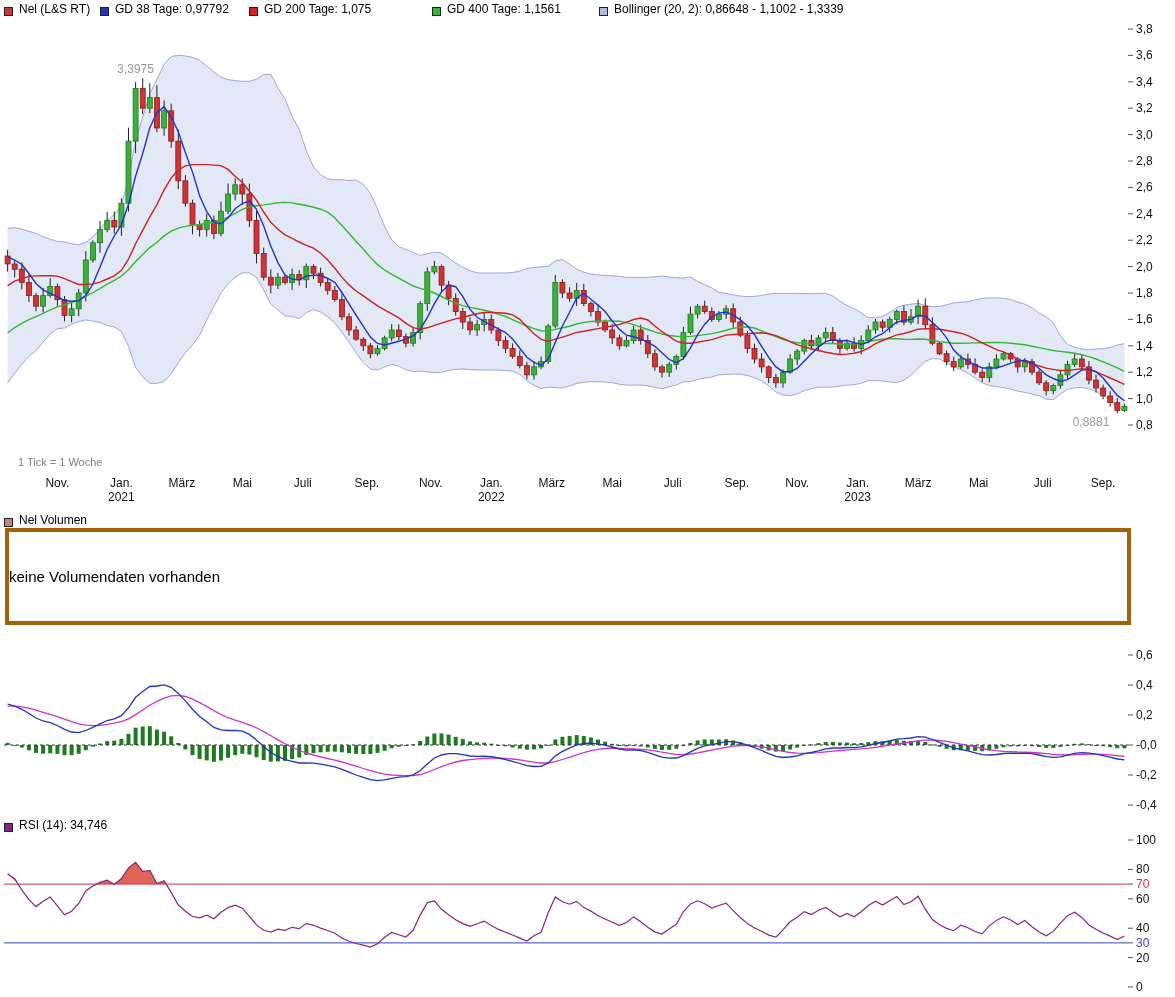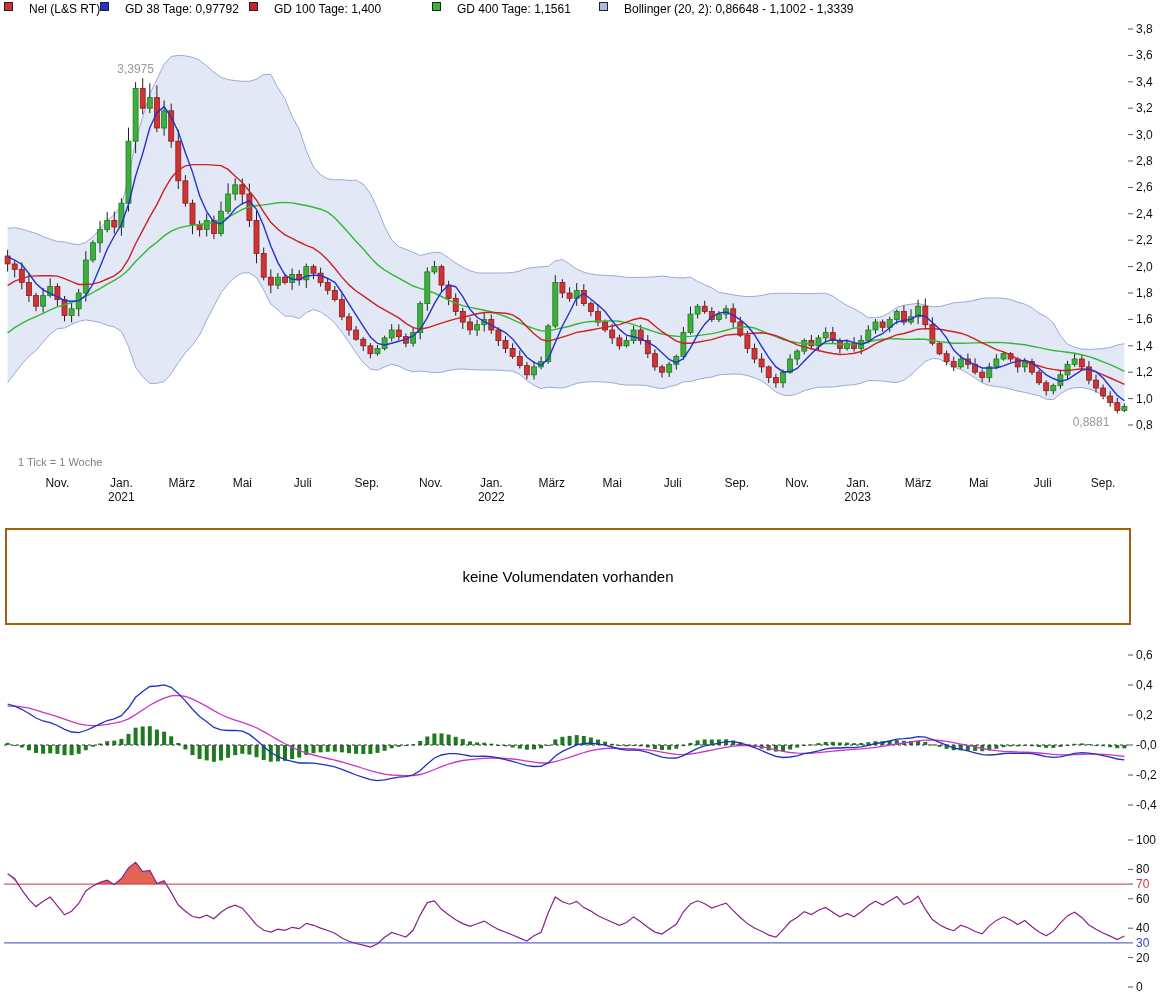--- a/index.html
+++ b/index.html
@@ -3,42 +3,42 @@
 <meta charset="utf-8">
 <title>Nel (L&amp;S RT) Chart</title>
 <style>
   *{margin:0;padding:0;box-sizing:border-box}
   html,body{background:#fff}
   body{font-family:"Liberation Sans","DejaVu Sans",sans-serif;color:#000}
   #app{position:relative;width:1175px;height:997px;background:#fff;overflow:hidden;font-size:12px}
   svg{position:absolute;left:0;overflow:visible}
   svg text{font-family:"Liberation Sans","DejaVu Sans",sans-serif}
   .legend{position:absolute;left:0;width:100%;height:14px;z-index:2}
-  .lgi{position:absolute;top:0;display:flex;align-items:flex-start;gap:16px;font-size:12px;white-space:nowrap}
+  .lgi{position:absolute;top:0;display:flex;align-items:flex-end;gap:6px;font-size:12px;white-space:nowrap}
   .sq{width:9px;height:9px;border:1px solid #222;display:inline-block;flex:none;background:#ccc}
   .note{position:absolute;font-size:11px;color:#808080;z-index:2}
-  #vol-box{position:absolute;left:5px;width:1126px;border:2px solid #a16207;background:#fff;display:flex;align-items:center;justify-content:center;font-size:15px;z-index:1}
+  #vol-box{position:absolute;left:5px;width:1126px;border:4px solid #a16207;background:#fff;display:flex;align-items:center;justify-content:flex-start;font-size:15px;z-index:1}
 </style>
 </head>
 <body>
 
 <div id="app">
 
   <div class="legend" style="top:2px">
     <span class="lgi" style="left:4px">
       <i class="sq" style="background: rgb(204, 51, 51);"></i>
       <span>Nel (L&amp;S RT)</span>
     </span>
     <span class="lgi" style="left:100px">
       <i class="sq" style="background: rgb(34, 51, 204);"></i>
       <span>GD 38 Tage: 0,97792</span>
     </span>
     <span class="lgi" style="left:249px">
       <i class="sq" style="background: rgb(204, 34, 34);"></i>
-      <span>GD 100 Tage: 1,400</span>
+      <span>GD 200 Tage: 1,075</span>
     </span>
     <span class="lgi" style="left:432px">
       <i class="sq" style="background: rgb(51, 184, 51);"></i>
       <span>GD 400 Tage: 1,1561</span>
     </span>
     <span class="lgi" style="left:599px">
       <i class="sq" style="background: rgb(170, 187, 221);"></i>
       <span>Bollinger (20, 2): 0,86648 - 1,1002 - 1,3339</span>
     </span>
   </div>
@@ -424,20 +424,26 @@
         <text x="857.6708860759494" y="501" font-size="12" fill="#111" text-anchor="middle">2023</text>
         <text x="918.1392405063291" y="487" font-size="12" fill="#111" text-anchor="middle">März</text>
         <text x="978.6075949367088" y="487" font-size="12" fill="#111" text-anchor="middle">Mai</text>
         <text x="1042.6329113924048" y="487" font-size="12" fill="#111" text-anchor="middle">Juli</text>
         <text x="1103.1012658227846" y="487" font-size="12" fill="#111" text-anchor="middle">Sep.</text>
       </g>
     </svg>
 
   <div class="note" style="left:18px;top:456px">1 Tick = 1 Woche</div>
 
+  <div class="legend" style="top:513px">
+    <span class="lgi" style="left:4px">
+      <i class="sq" style="background: rgb(204, 127, 127);"></i>
+      <span>Nel Volumen</span>
+    </span>
+  </div>
   <div id="vol-box" style="top:528px;height:97px">
     <span>keine Volumendaten vorhanden</span>
   </div>
 
   <svg id="svg-macd" width="1175" height="168" style="top:650px">
       <g>
         <rect x="5.6" y="92.9" width="4" height="2.1" fill="#1e7a1e"></rect>
         <rect x="12.7" y="94.9" width="4" height="1.0" fill="#1e7a1e"></rect>
         <rect x="19.8" y="95.0" width="4" height="2.5" fill="#1e7a1e"></rect>
         <rect x="26.9" y="95.0" width="4" height="5.3" fill="#1e7a1e"></rect>
@@ -608,20 +614,26 @@
         <text x="1136" y="69" font-size="12" fill="#111">0,2</text>
         <line x1="1128" y1="95.0" x2="1133" y2="95.0" stroke="#555" stroke-width="1"></line>
         <text x="1136" y="99.00000000000001" font-size="12" fill="#111">-0,0</text>
         <line x1="1128" y1="125.0" x2="1133" y2="125.0" stroke="#555" stroke-width="1"></line>
         <text x="1136" y="129" font-size="12" fill="#111">-0,2</text>
         <line x1="1128" y1="155.0" x2="1133" y2="155.0" stroke="#555" stroke-width="1"></line>
         <text x="1136" y="159" font-size="12" fill="#111">-0,4</text>
       </g>
     </svg>
 
+  <div class="legend" style="top:818px">
+    <span class="lgi" style="left:4px">
+      <i class="sq" style="background: rgb(136, 34, 136);"></i>
+      <span>RSI (14): 34,746</span>
+    </span>
+  </div>
   <svg id="svg-rsi" width="1175" height="163" style="top:832px">
       <path d="M7.6 41.8L14.7 46.7L18.1 52.1Z" fill="#e06555" stroke="none"></path>
       <path d="M96.7 52.1L100.0 50.4L107.2 48.2L113.7 52.1Z" fill="#e06555" stroke="none"></path>
       <path d="M114.6 52.1L121.4 46.5L128.5 35.9L135.6 30.3L142.7 39.7L149.8 38.4L156.9 51.6L164.1 48.8L166.1 52.1Z" fill="#e06555" stroke="none"></path>
       <line x1="4" y1="52.1" x2="1128" y2="52.1" stroke="#cc3344" stroke-width="1"></line>
       <line x1="4" y1="110.9" x2="1128" y2="110.9" stroke="#3344cc" stroke-width="1"></line>
       <polyline points="7.6,41.8 14.7,46.7 21.8,57.9 28.9,67.7 36.0,74.6 43.1,69.3 50.2,65.1 57.4,73.8 64.5,82.8 71.6,79.2 78.7,71.5 85.8,59.0 92.9,53.9 100.0,50.4 107.2,48.2 114.3,52.4 121.4,46.5 128.5,35.9 135.6,30.3 142.7,39.7 149.8,38.4 156.9,51.6 164.1,48.8 171.2,60.4 178.3,73.0 185.4,79.2 192.5,84.5 199.6,85.9 206.7,83.2 213.9,86.8 221.0,80.2 228.1,75.6 235.2,73.1 242.3,76.2 249.4,84.3 256.5,92.9 263.7,98.3 270.8,100.0 277.9,97.1 285.0,98.4 292.1,95.3 299.2,96.7 306.3,91.3 313.5,93.3 320.6,96.1 327.7,98.5 334.8,101.2 341.9,106.0 349.0,109.3 356.1,111.5 363.3,113.1 370.4,115.0 377.5,111.7 384.6,105.2 391.7,100.5 398.8,102.7 405.9,105.0 413.1,98.3 420.2,83.1 427.3,70.6 434.4,68.8 441.5,77.3 448.6,82.7 455.7,87.8 462.8,91.6 470.0,94.4 477.1,91.8 484.2,89.1 491.3,93.4 498.4,97.4 505.5,100.2 512.6,103.0 519.8,106.1 526.9,109.1 534.0,103.7 541.1,100.2 548.2,80.8 555.3,65.0 562.4,69.8 569.6,72.2 576.7,69.4 583.8,75.6 590.9,79.1 598.0,83.7 605.1,87.0 612.2,90.2 619.4,93.4 626.5,90.5 633.6,84.9 640.7,89.7 647.8,95.2 654.9,100.1 662.0,102.0 669.2,97.1 676.3,92.3 683.4,79.8 690.5,71.9 697.6,68.8 704.7,71.7 711.8,76.0 718.9,73.5 726.1,71.1 733.2,78.7 740.3,85.5 747.4,91.6 754.5,96.0 761.6,99.2 768.7,103.1 775.9,105.1 783.0,97.9 790.1,89.8 797.2,85.3 804.3,79.6 811.4,82.5 818.5,78.2 825.7,75.4 832.8,80.2 839.9,84.8 847.0,81.5 854.1,84.7 861.2,79.7 868.3,73.5 875.5,69.3 882.6,73.1 889.7,68.7 896.8,64.6 903.9,72.6 911.0,69.7 918.1,64.2 925.3,77.2 932.4,87.6 939.5,92.8 946.6,96.4 953.7,98.7 960.8,93.2 967.9,95.8 975.1,99.5 982.2,101.9 989.3,93.9 996.4,88.4 1003.5,84.8 1010.6,88.0 1017.7,92.6 1024.8,88.6 1032.0,94.7 1039.1,100.1 1046.2,103.8 1053.3,99.4 1060.4,91.1 1067.5,83.7 1074.6,80.3 1081.8,85.4 1088.9,93.0 1096.0,97.2 1103.1,101.0 1110.2,104.1 1117.3,107.5 1124.4,104.0" fill="none" stroke="#882288" stroke-width="1.2"></polyline>
       <g>
         <line x1="1128" y1="8.0" x2="1133" y2="8.0" stroke="#555" stroke-width="1"></line>
         <text x="1136" y="12" font-size="12" fill="#111">100</text>

